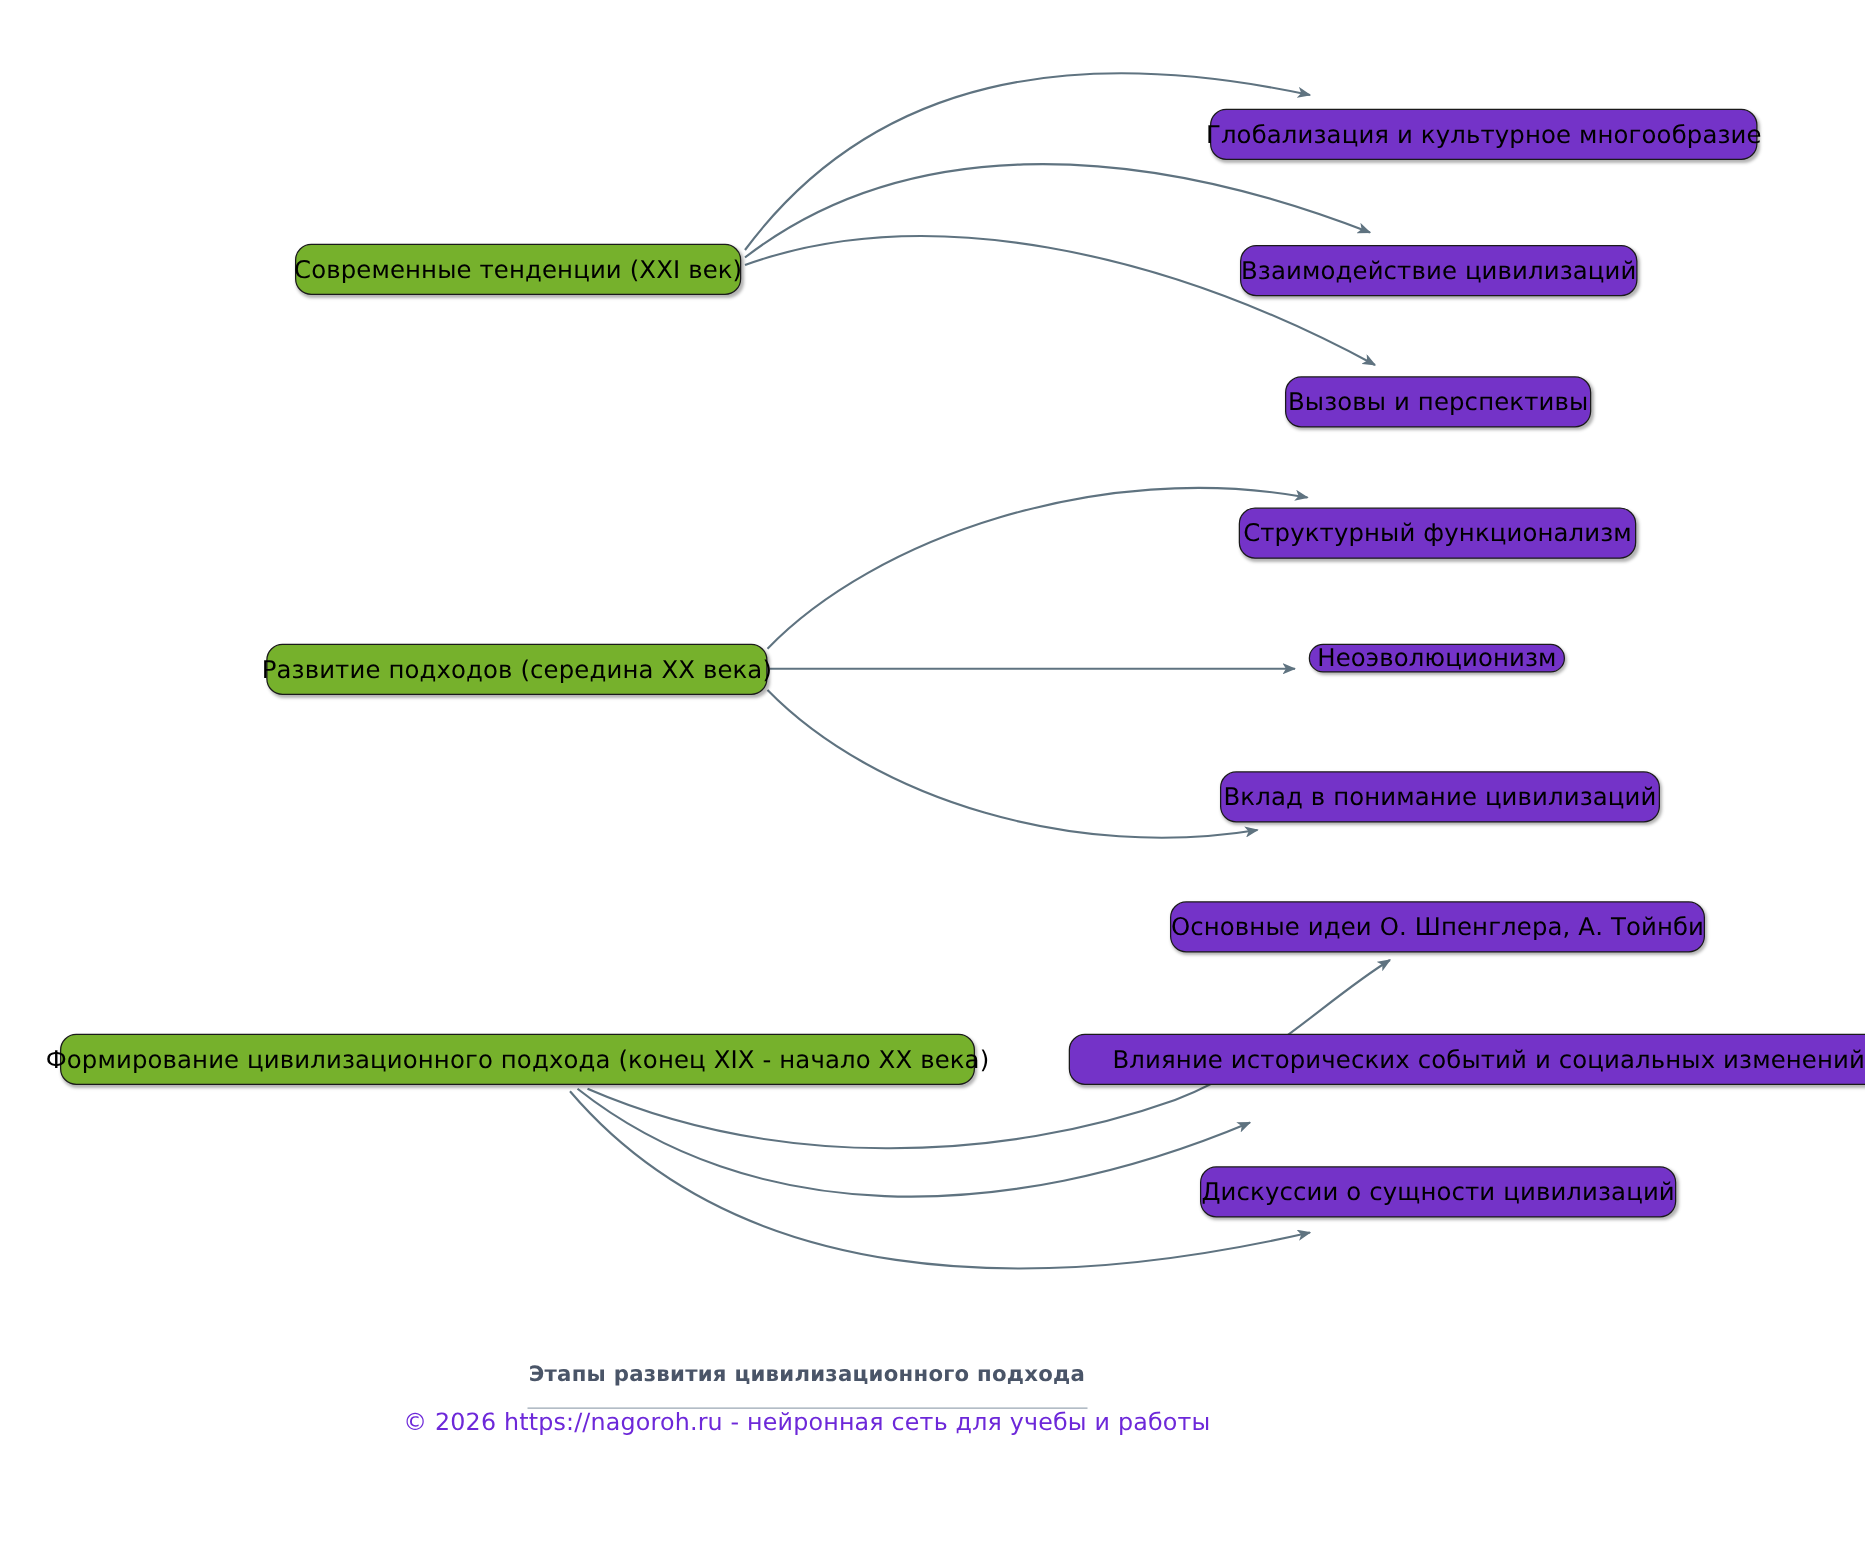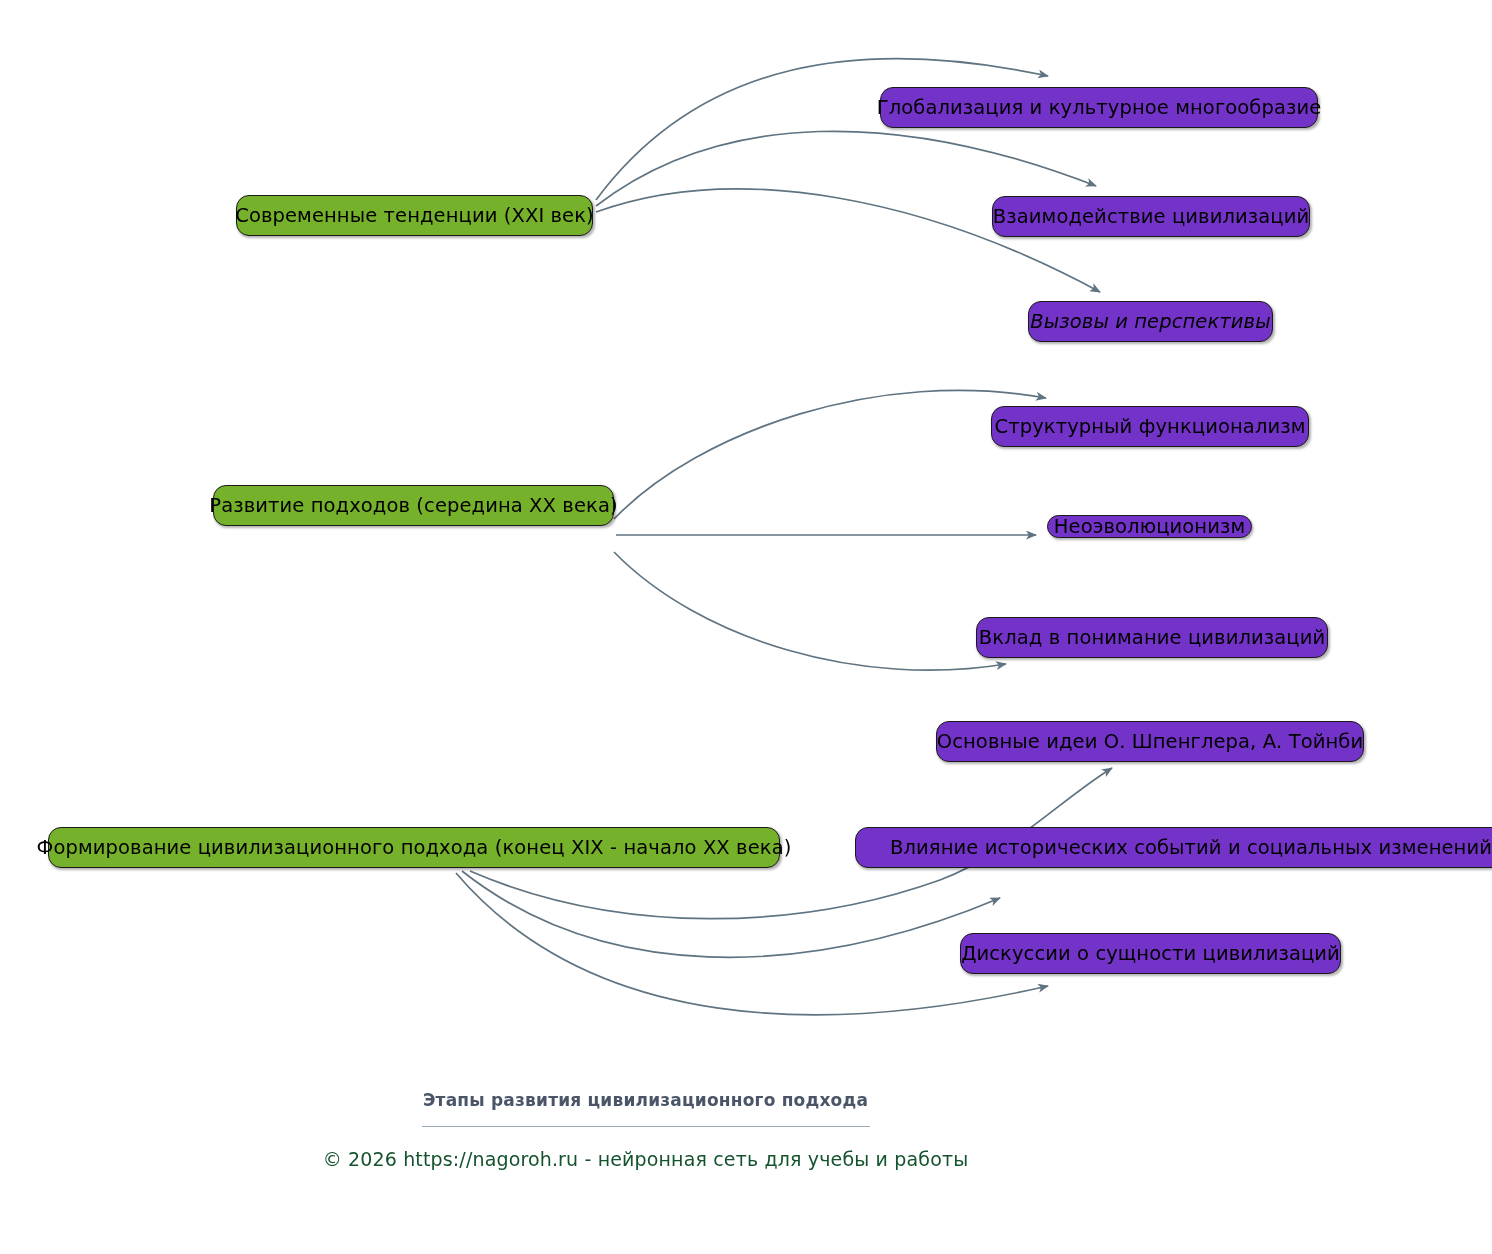--- a/index.html
+++ b/index.html
@@ -71,23 +71,22 @@
     letter-spacing: 0.2px;
     line-height: 1.2;
   }
   #footer-rule {
     width: 448px;
     height: 1px;
     background: #9aa7b4;
     margin: 16px auto 0 auto;
   }
   #footer-credit {
-    margin-top: 21px;
     font-size: 19px;
-    color: #14532d;
+    color: #6d28d9;
     letter-spacing: 0.15px;
   }
 </style>
 </head>
 <body>
 
 <div id="diagram-canvas">
 
   <svg id="edge-layer" viewBox="0 0 1492 1254" width="1492" height="1254" xmlns="http://www.w3.org/2000/svg">
     <defs>
@@ -105,31 +104,31 @@
     <path d="M 614,552 C 700,640 860,688 1006,664" fill="none" stroke="#5f7380" stroke-width="1.7" marker-end="url(#arrowhead)"></path>
 
     <path d="M 470,871 C 620,936 800,930 940,880 C 1010,854 1060,800 1112,768" fill="none" stroke="#5f7380" stroke-width="1.7" marker-end="url(#arrowhead)"></path>
     <path d="M 462,871 C 600,980 800,982 1000,898" fill="none" stroke="#5f7380" stroke-width="1.7" marker-end="url(#arrowhead)"></path>
     <path d="M 456,873 C 590,1030 820,1038 1048,986" fill="none" stroke="#5f7380" stroke-width="1.7" marker-end="url(#arrowhead)"></path>
   </svg>
 
   <div class="node stage" style="left:236px; top:195px; width:357px; height:41px;">
     <span>Современные тенденции (XXI век)</span>
   </div>
-  <div class="node topic" style="left:880px; top:87px; width:438px; height:41px;">
+  <div class="node topic" style="left:968px; top:87px; width:438px; height:41px;">
     <span>Глобализация и культурное многообразие</span>
   </div>
   <div class="node topic" style="left:992px; top:196px; width:318px; height:41px;">
     <span>Взаимодействие цивилизаций</span>
   </div>
-  <div class="node topic" style="left:1028px; top:301px; width:245px; height:41px;font-style:italic;">
+  <div class="node topic" style="left:1028px; top:301px; width:245px; height:41px;">
     <span>Вызовы и перспективы</span>
   </div>
 
-  <div class="node stage" style="left:213px; top:485px; width:401px; height:41px;">
+  <div class="node stage" style="left:213px; top:515px; width:401px; height:41px;">
     <span>Развитие подходов (середина XX века)</span>
   </div>
   <div class="node topic" style="left:991px; top:406px; width:318px; height:41px;">
     <span>Структурный функционализм</span>
   </div>
   <div class="node topic" style="left:1047px; top:515px; width:205px; height:23px;">
     <span>Неоэволюционизм</span>
   </div>
   <div class="node topic" style="left:976px; top:617px; width:352px; height:41px;border-radius:13px;">
     <span>Вклад в понимание цивилизаций</span>

